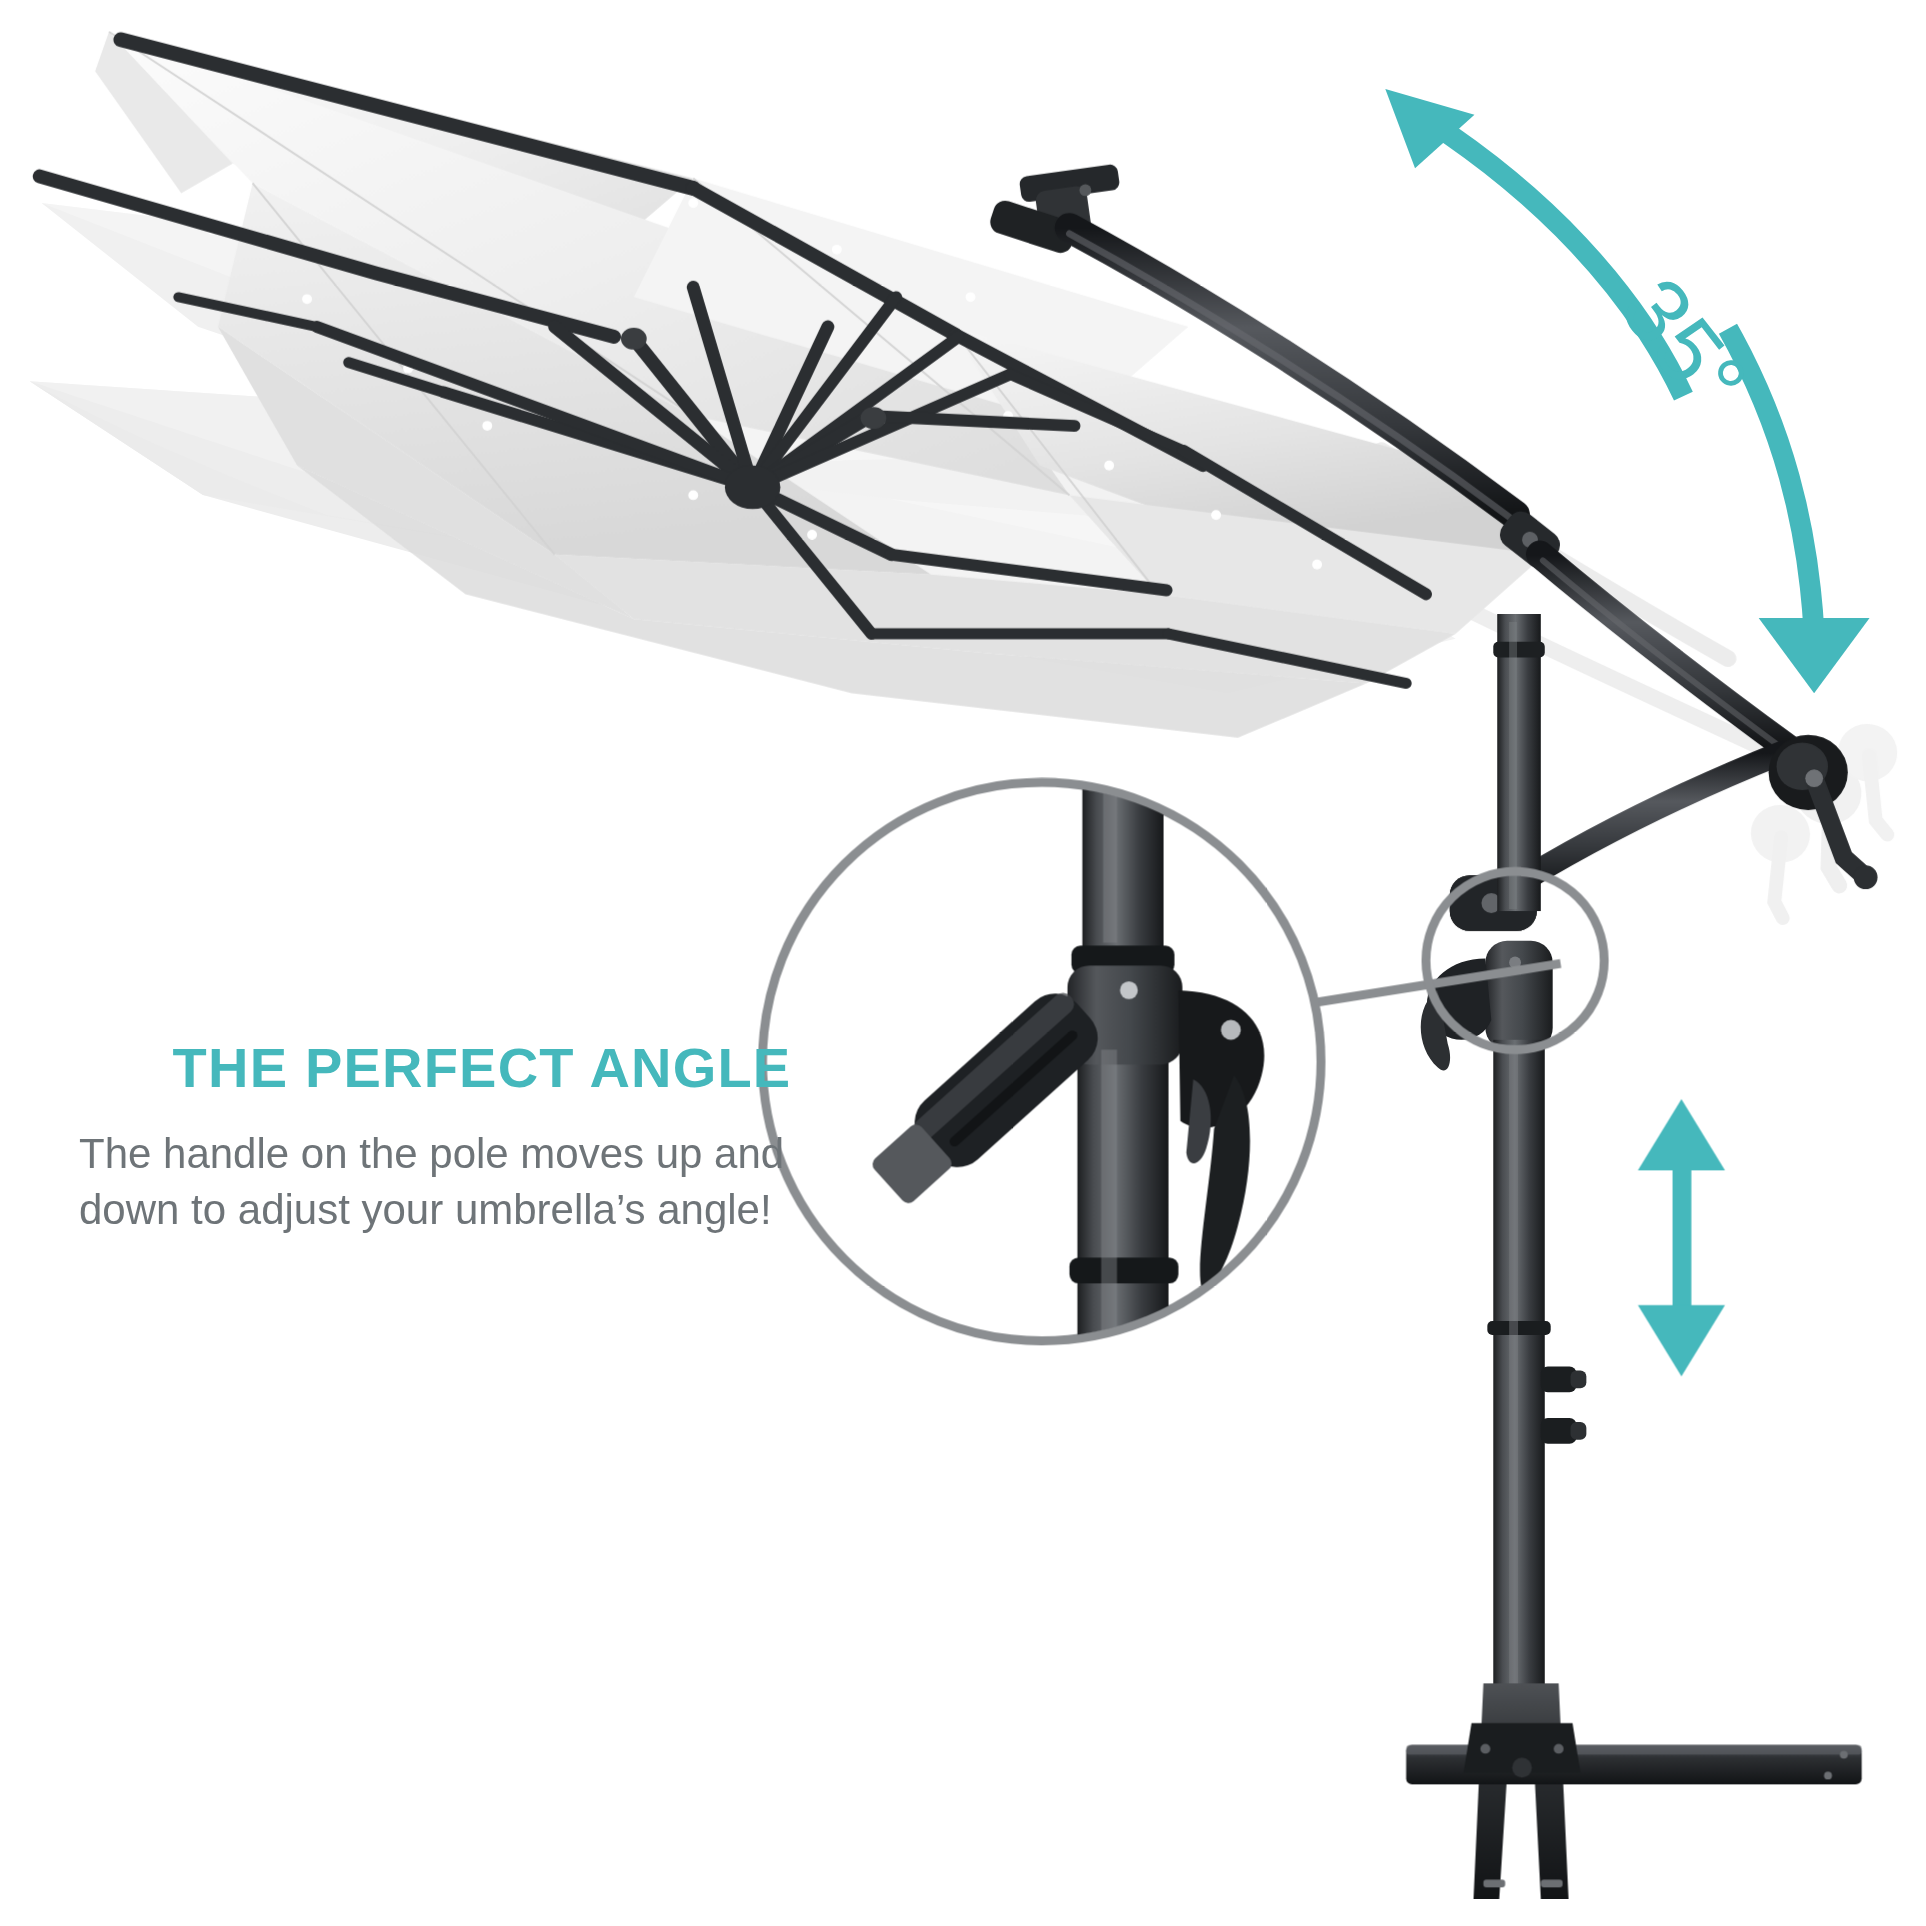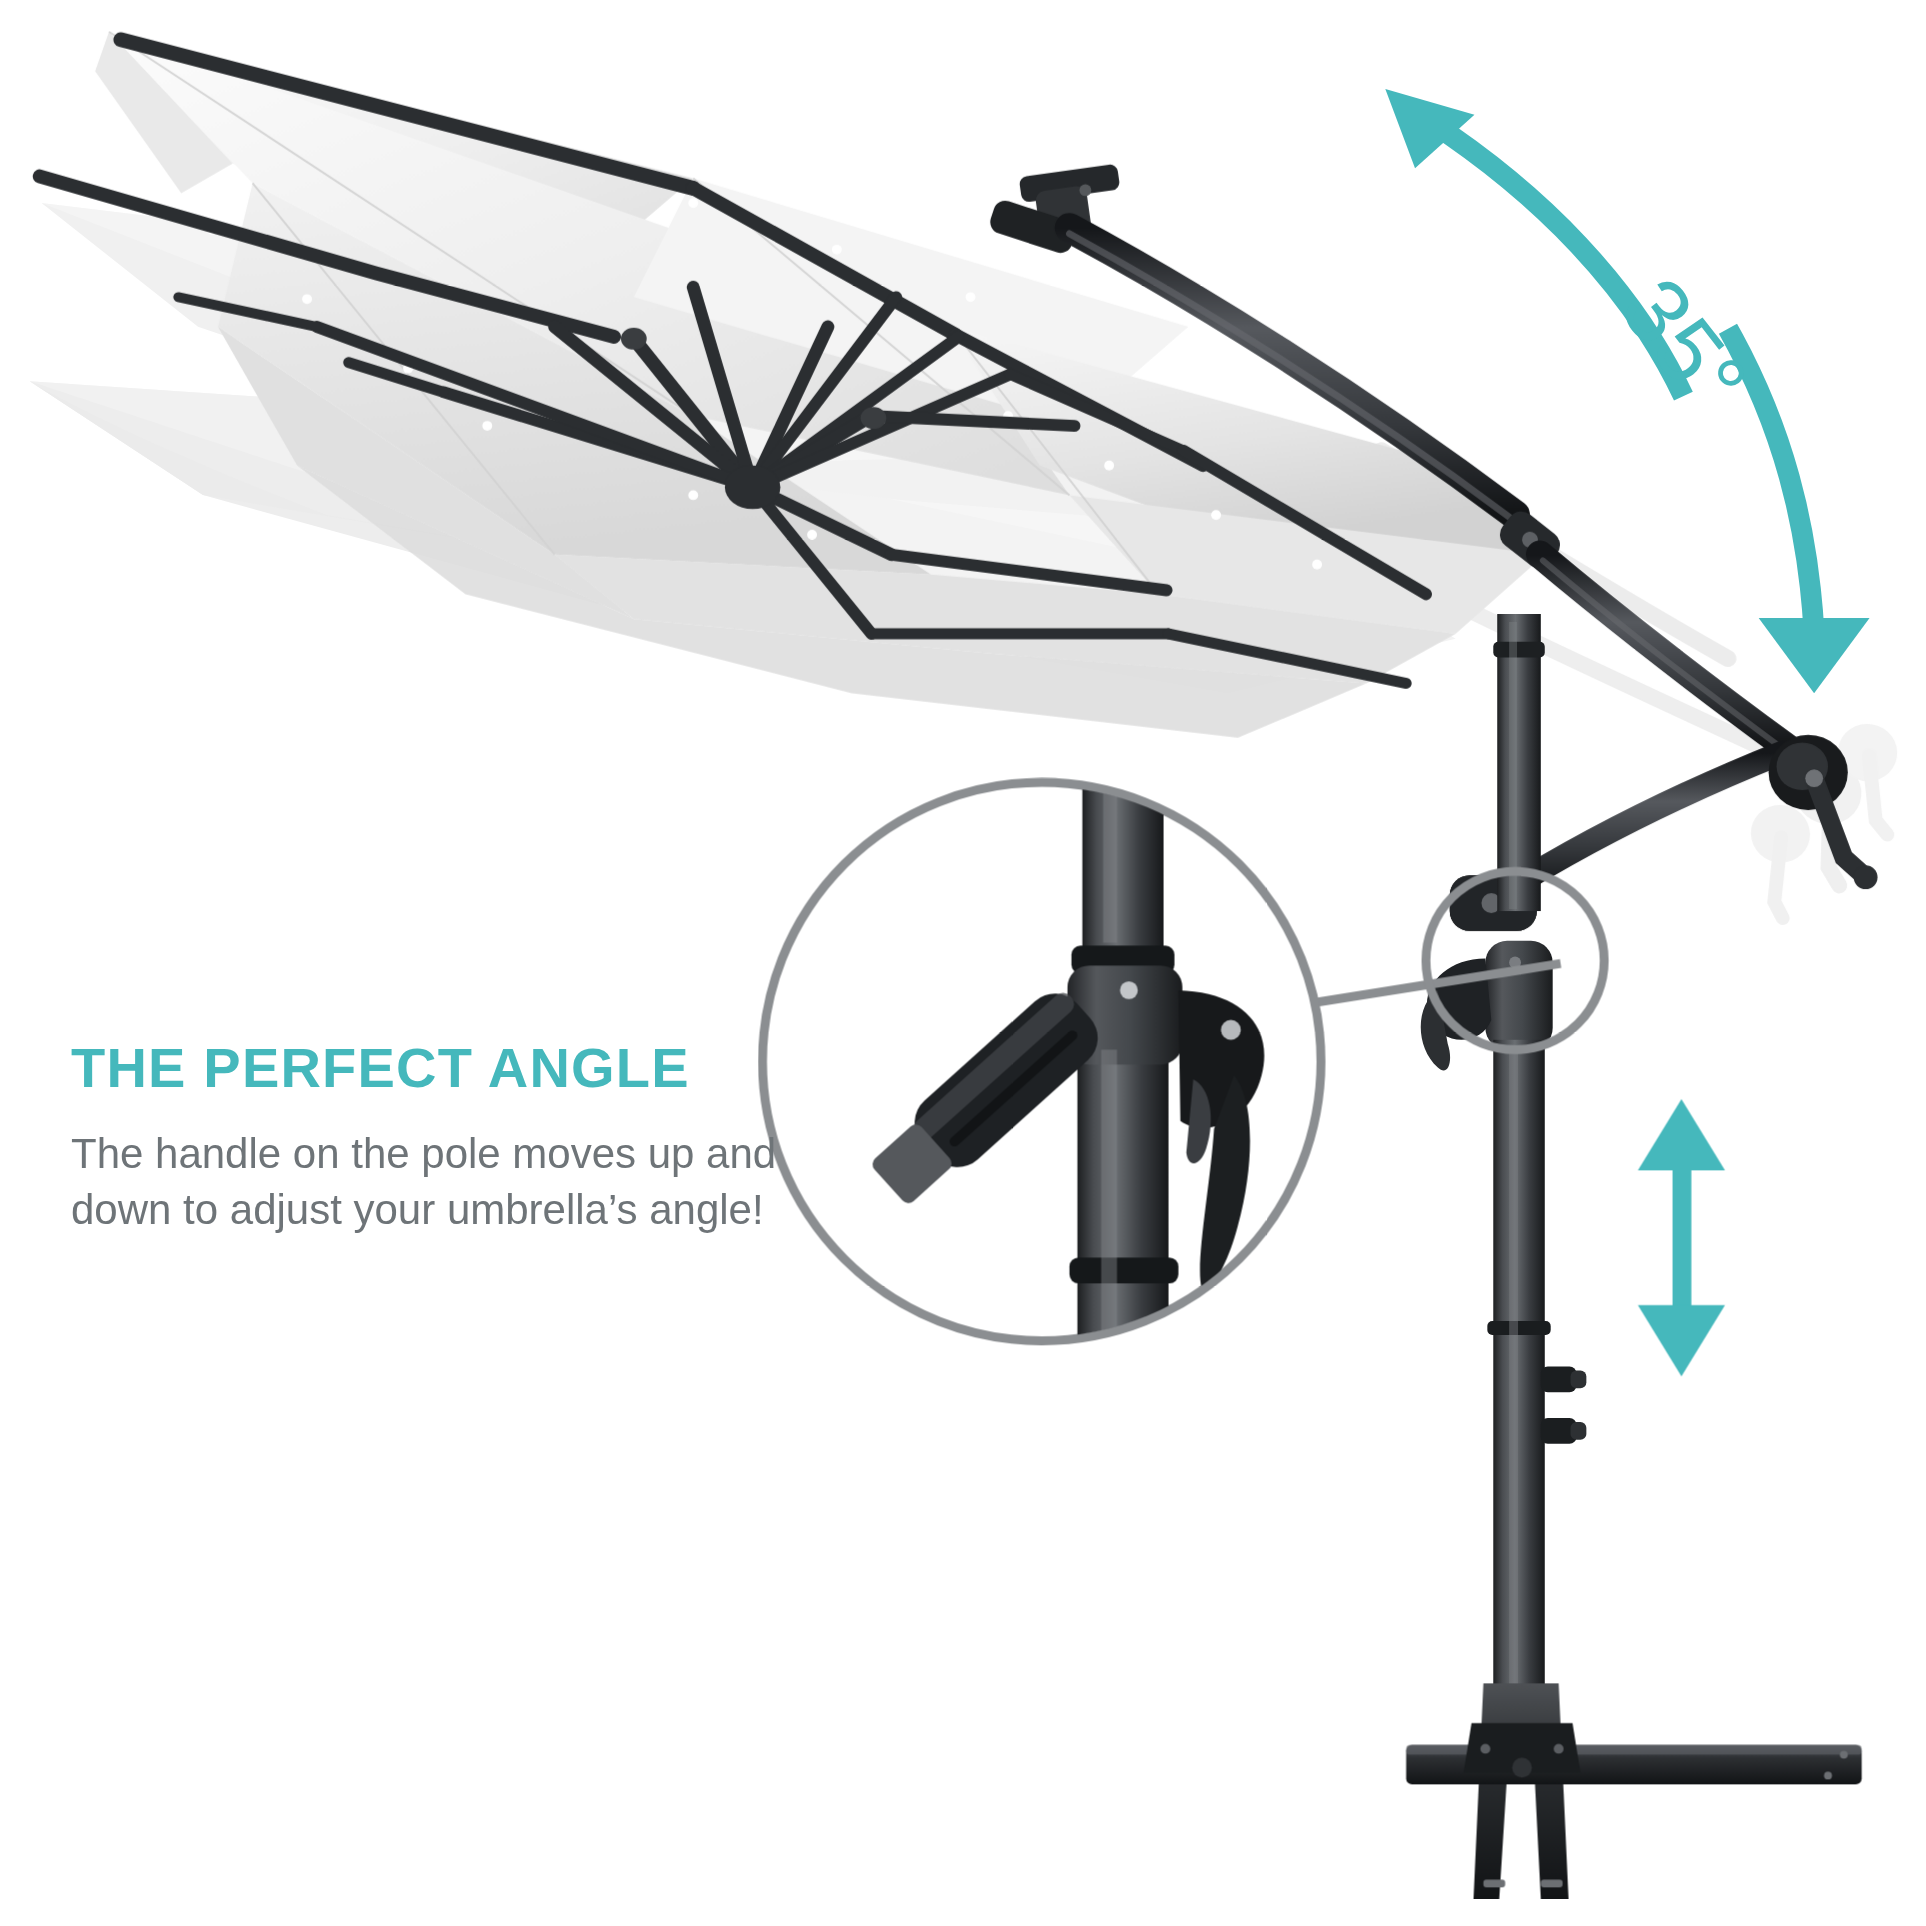--- a/index.html
+++ b/index.html
@@ -25,27 +25,28 @@
     width:822px;
   }
   .headline{
     font-size:56px;
     letter-spacing:1.2px;
     line-height:1.0;
     font-weight:700;
     color:#45b8bc;
     margin:0 0 30px 0;
     white-space:nowrap;
+    text-align:center;
   }
   .subcopy{
     font-size:42px;
     line-height:1.34;
     font-weight:300;
     color:#6e7478;
-    margin:0;
+    margin:8px;
     max-width:752px;
   }
 </style>
 </head>
 <body>
 
 <div id="stage">
 
   <svg id="art" viewBox="0 0 1946 1946" xmlns="http://www.w3.org/2000/svg">
     <defs>

